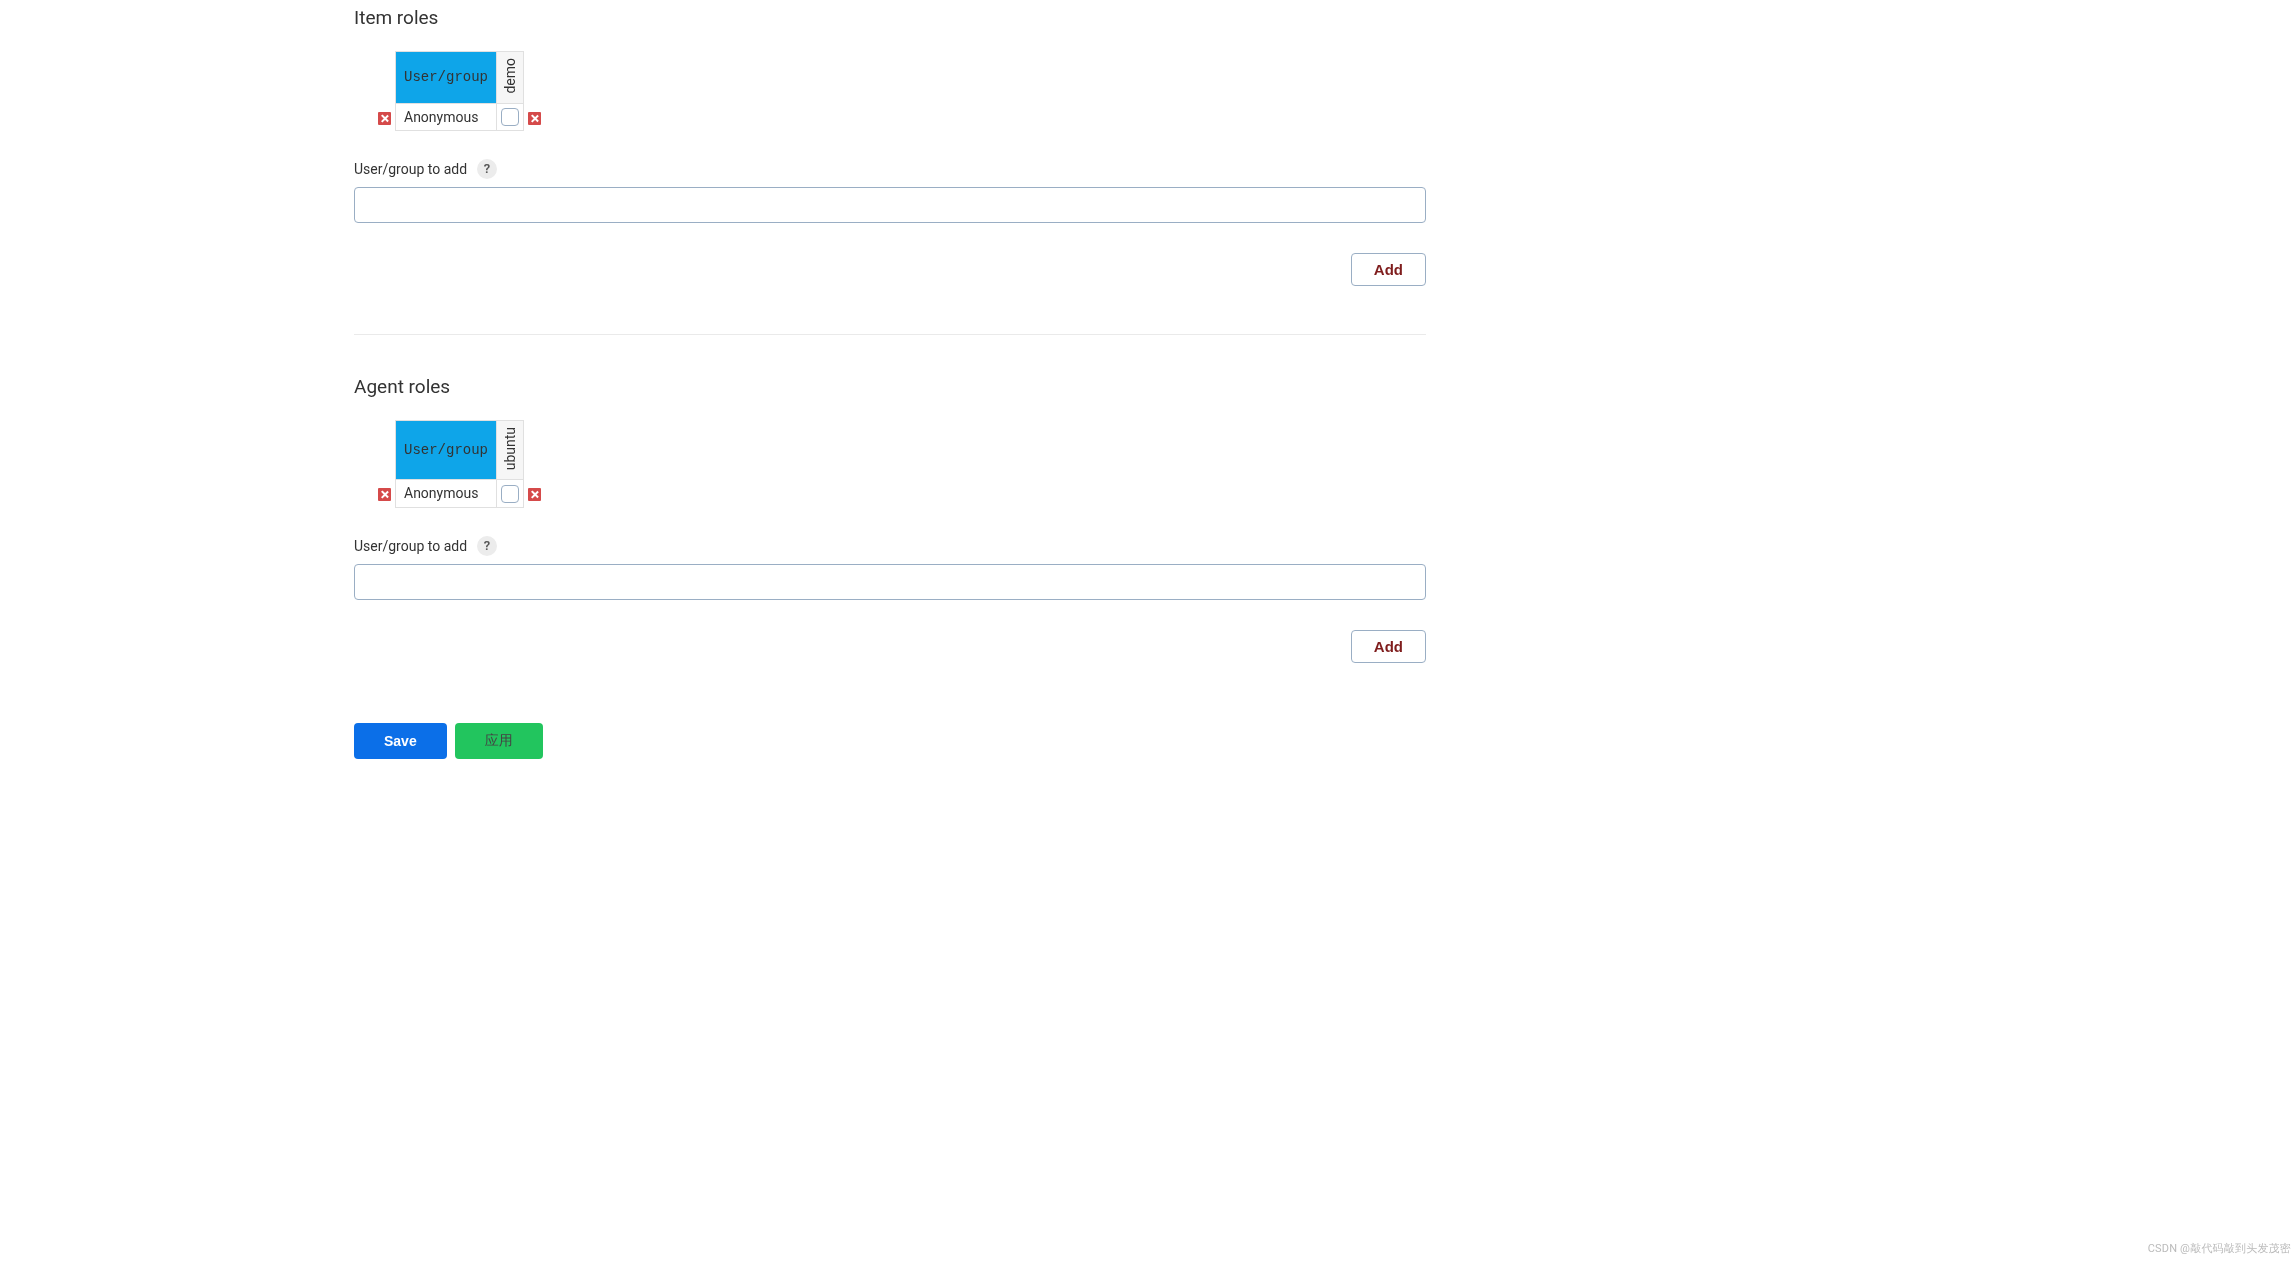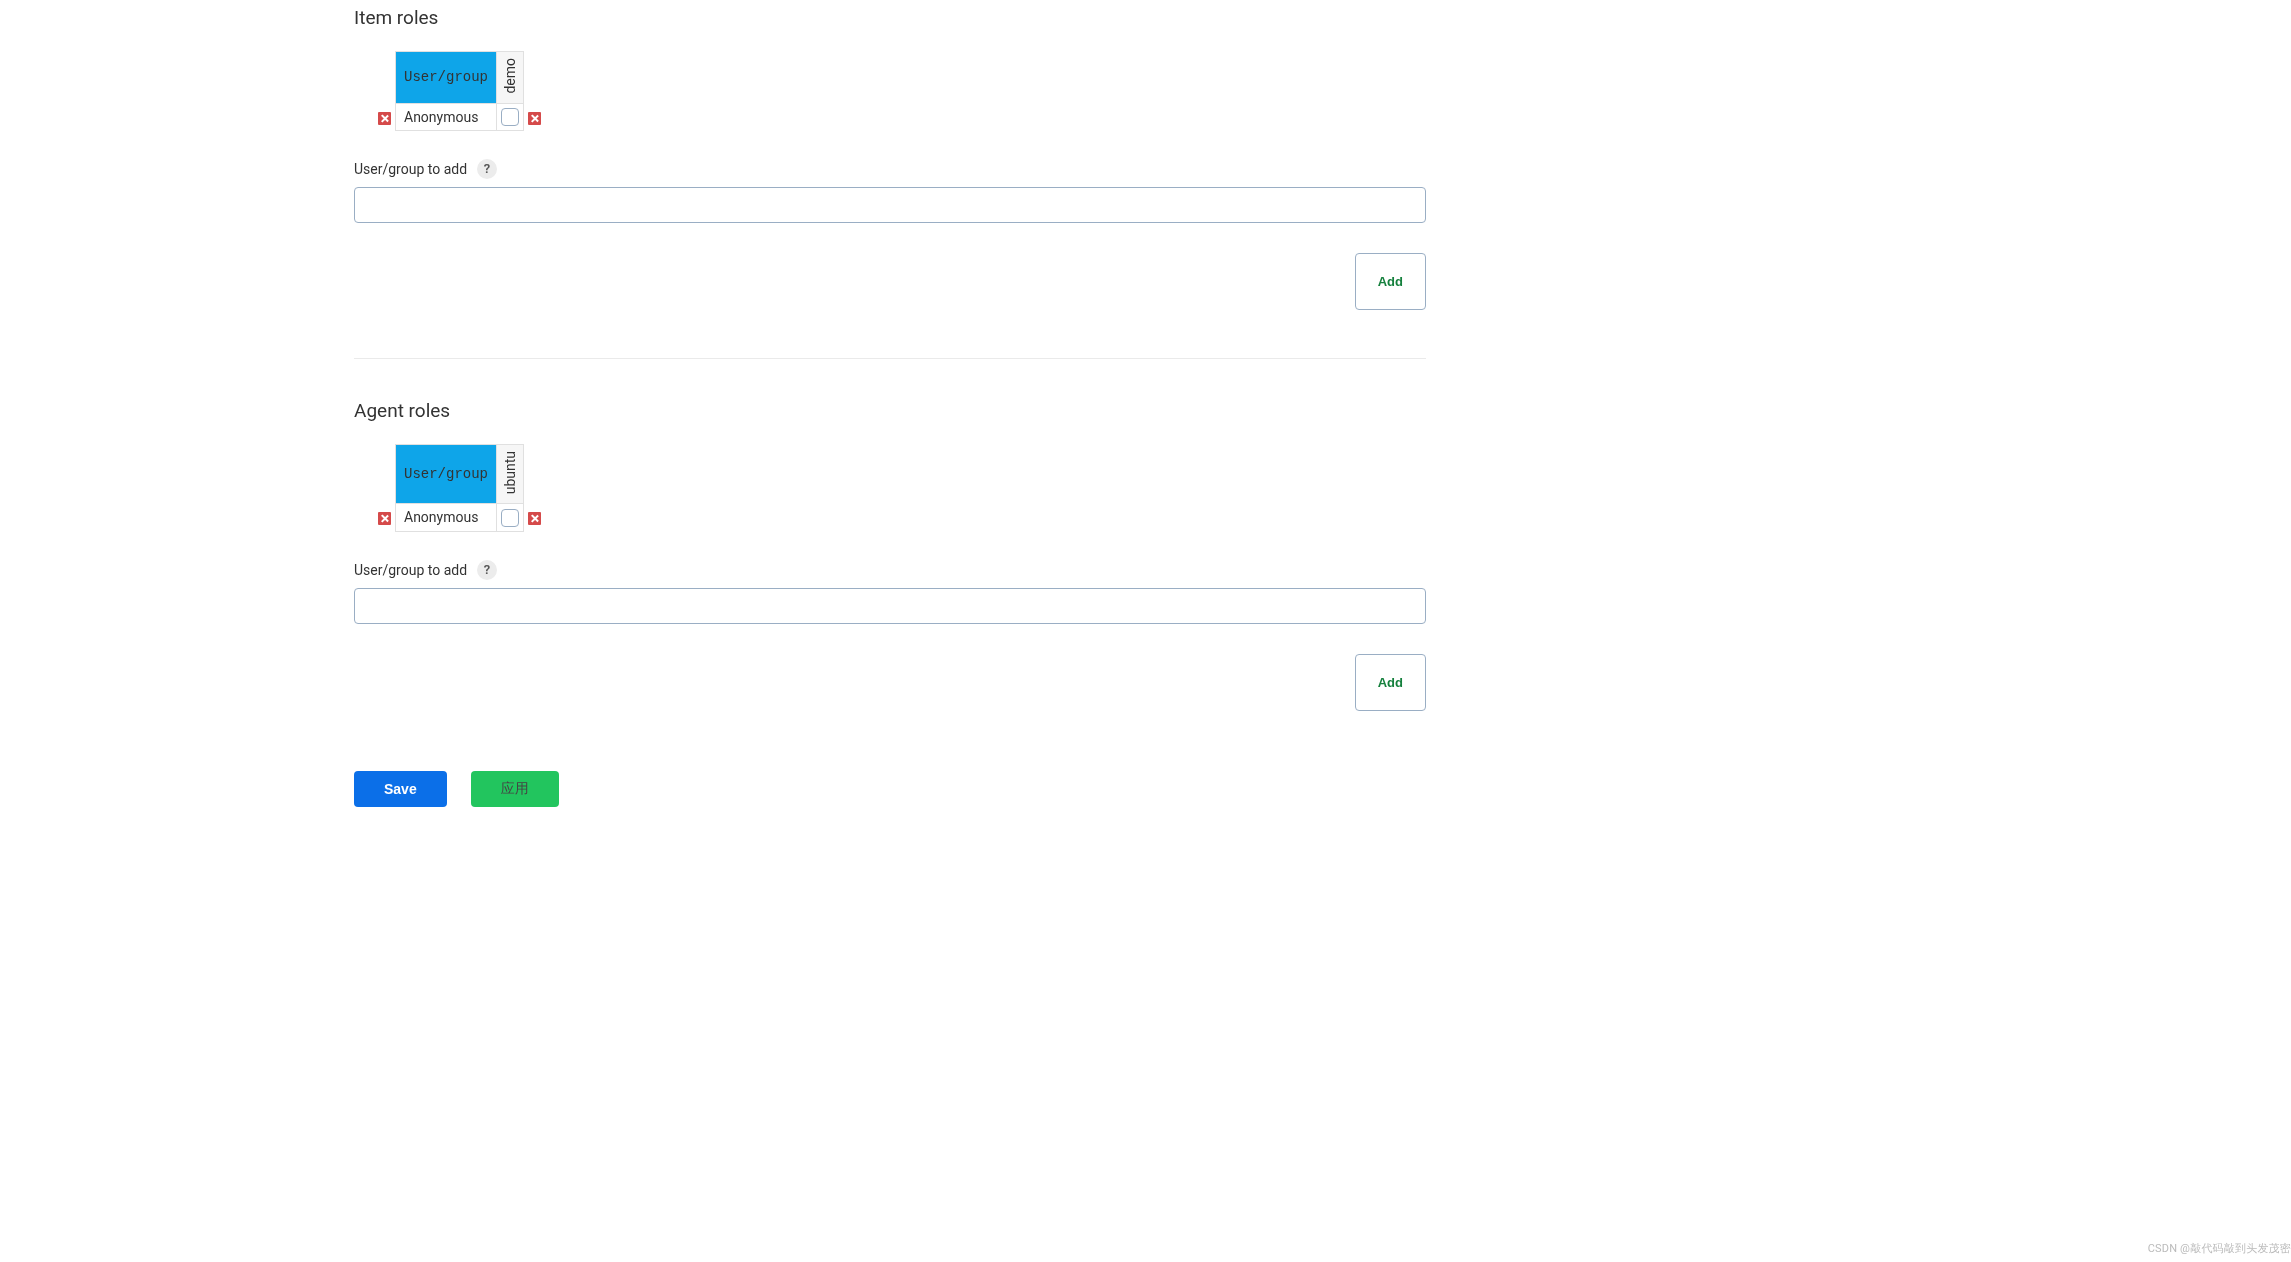--- a/index.html
+++ b/index.html
@@ -132,36 +132,36 @@
   .add-row {
     max-width: 1072px;
     display: flex;
     justify-content: flex-end;
     margin-top: 30px;
     margin-bottom: 48px;
   }
   .btn-add {
     border: 1px solid #9aaec4;
     background: #fff;
-    color: #15803d;
+    color: #7f1d1d;
     font-weight: 600;
-    font-size: 13px;
-    padding: 20px 22px;
+    font-size: 15px;
+    padding: 7px 22px;
     border-radius: 4px;
     cursor: pointer;
   }
   hr.sep {
     border: none;
     border-top: 1px solid #eaeaea;
     max-width: 1072px;
     margin: 0 0 40px 0;
   }
   .footer-buttons {
     display: flex;
-    gap: 24px;
+    gap: 8px;
     margin-top: 60px;
   }
   .btn-save {
     background: #0b6fe8;
     color: #fff;
     border: none;
     font-weight: 600;
     font-size: 14px;
     padding: 9px 30px;
     border-radius: 4px;

